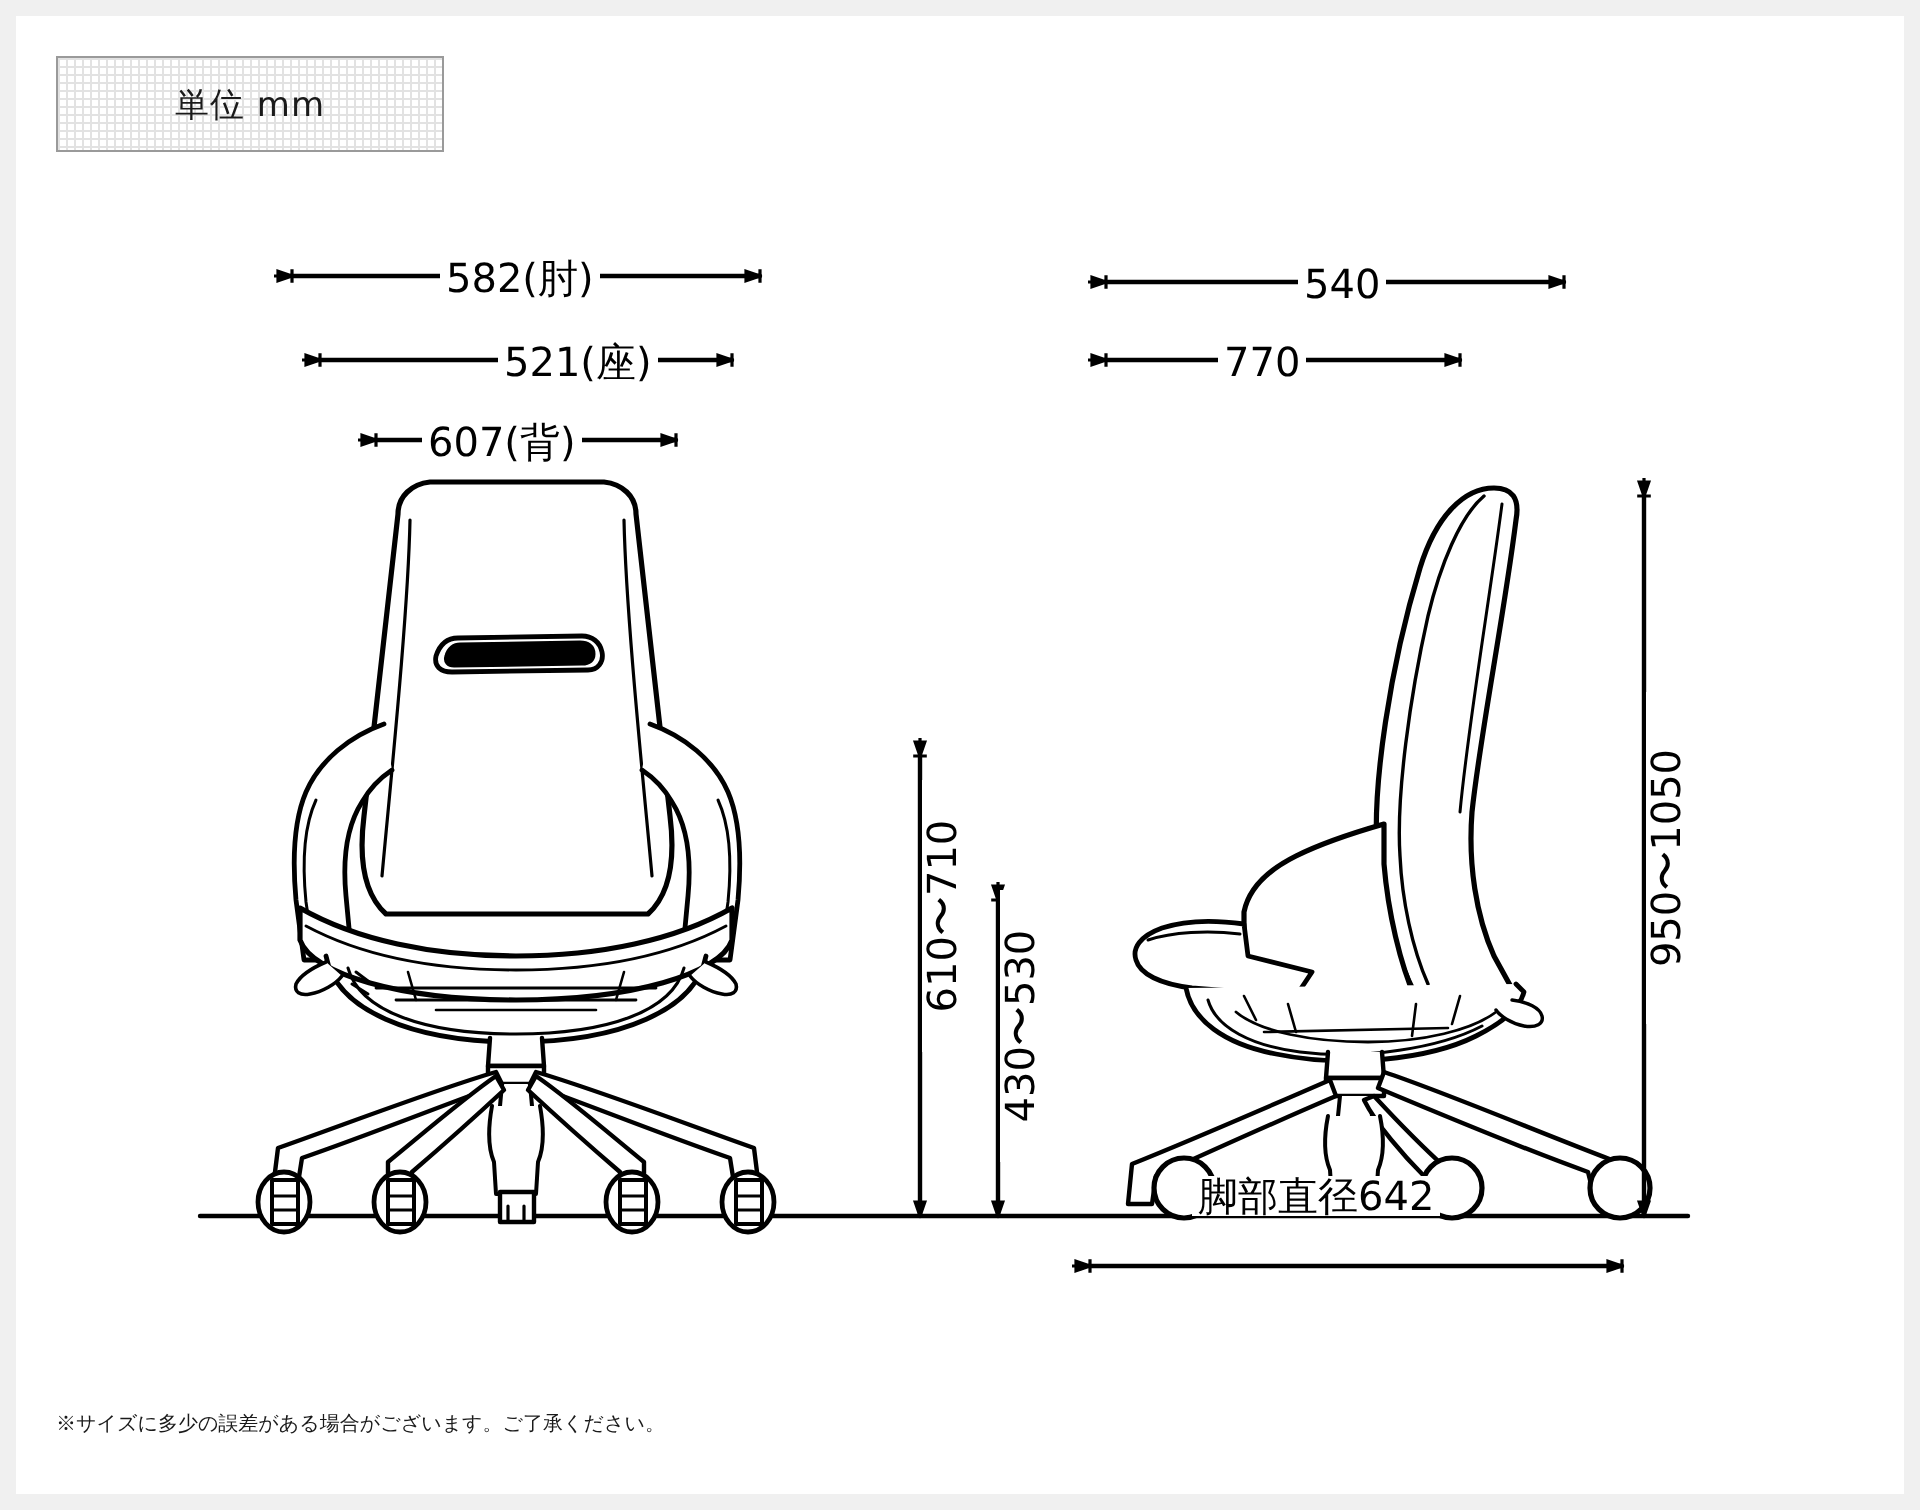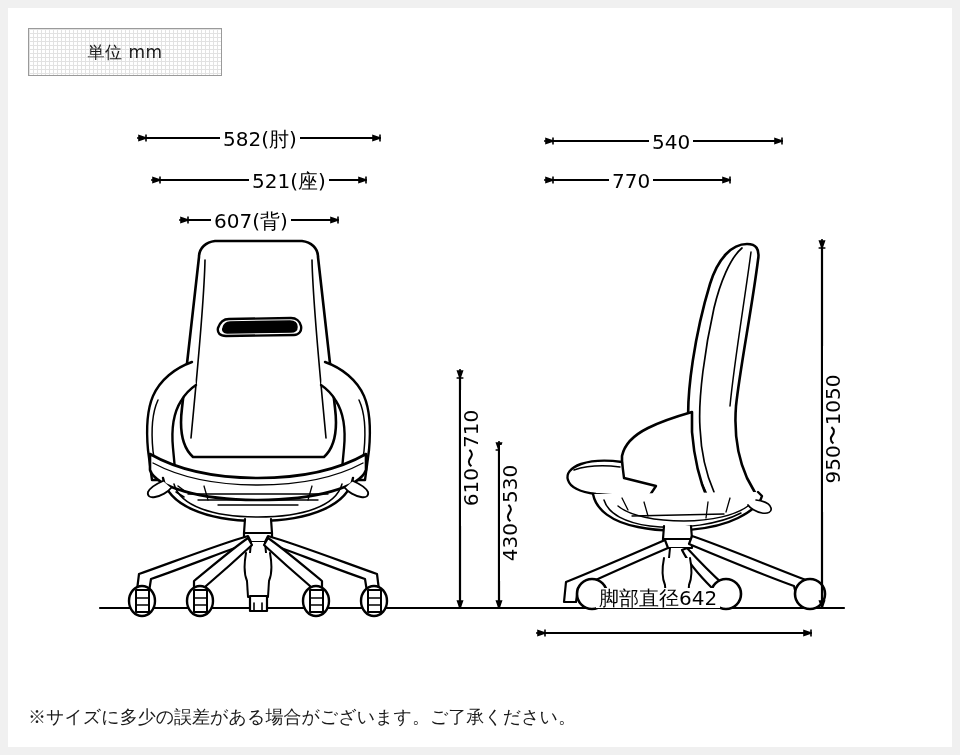--- a/index.html
+++ b/index.html
@@ -54,21 +54,21 @@
     font-size: 17px;
     color: #1a1a1a;
     letter-spacing: 0.5px;
     font-family: "DejaVu Sans", "Liberation Sans", sans-serif;
   }
   
   #footnote {
     position: absolute;
     left: 20px;
     top: 697px;
-    font-size: 18px;
+    font-size: 10px;
     color: #1a1a1a;
     white-space: nowrap;
     font-family: Liberation Serif, serif;
   }
   
   .dim-label {
     position: absolute;
     font-size: 20px;
     color: #000000;
     white-space: nowrap;

